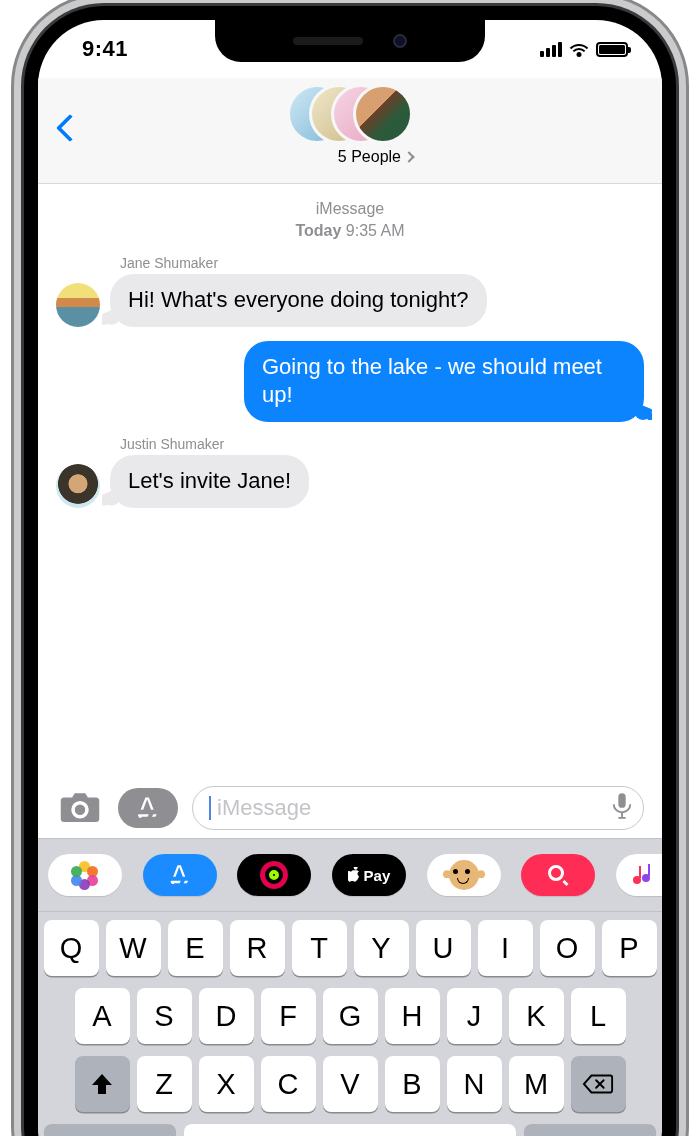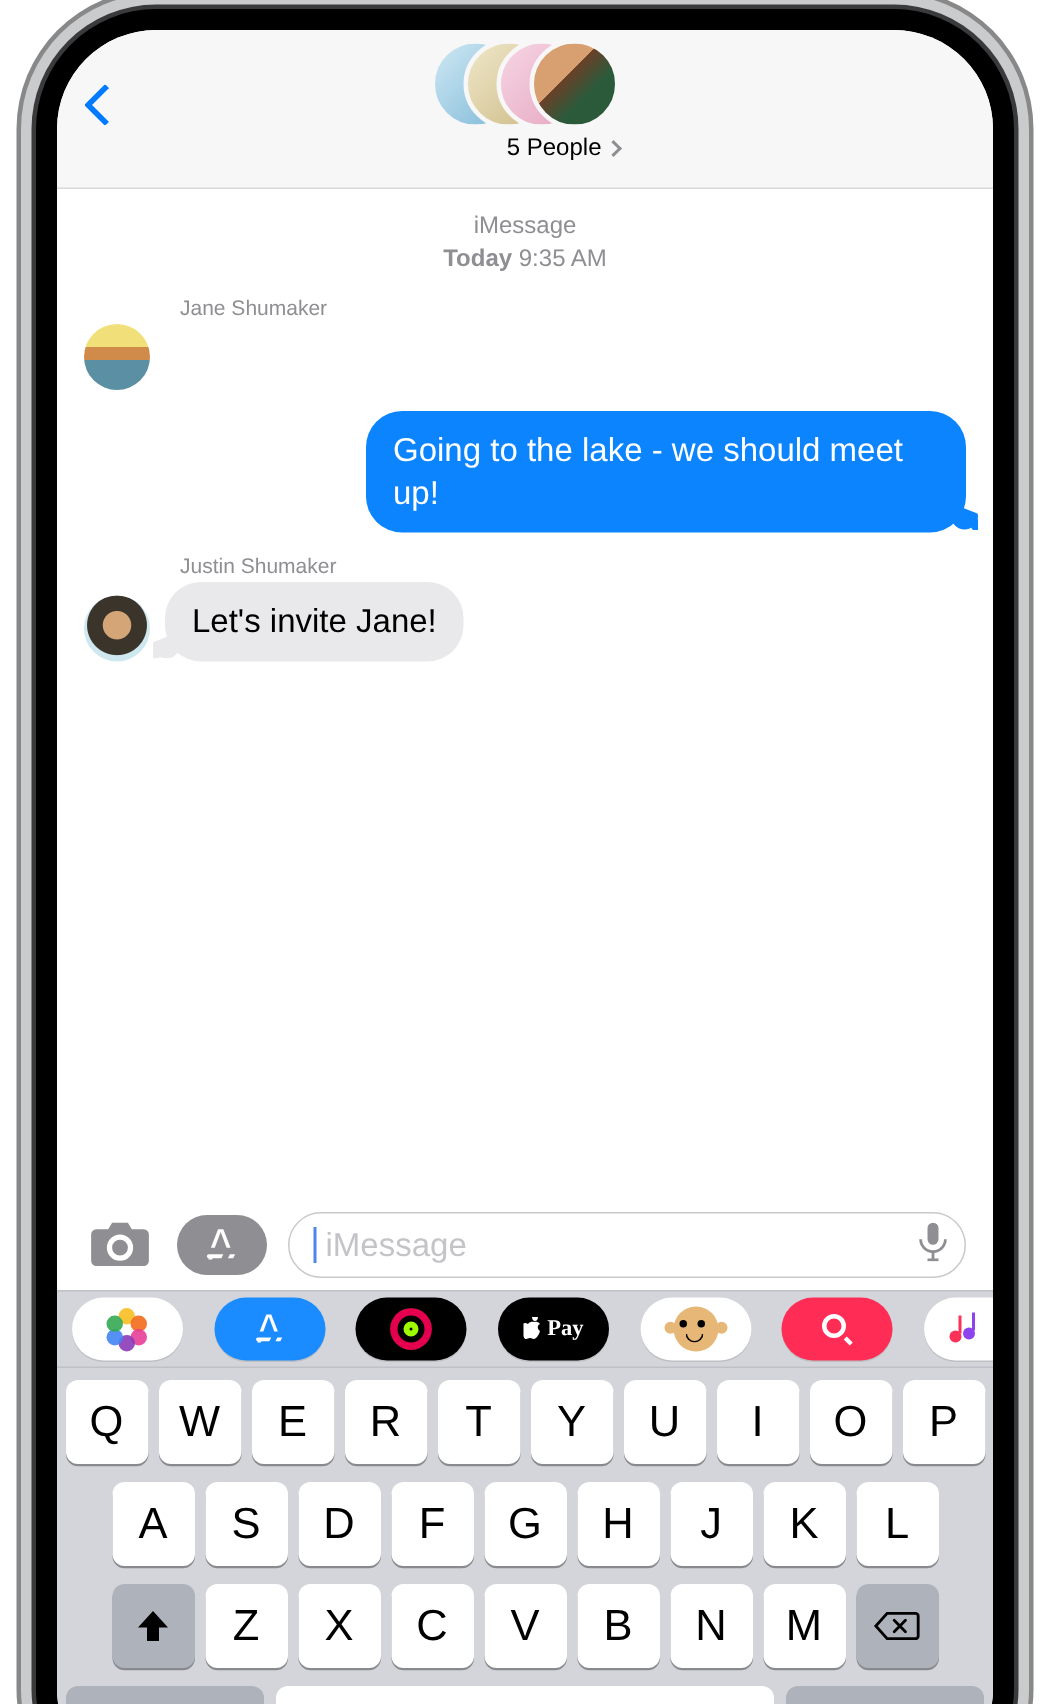--- a/index.html
+++ b/index.html
@@ -211,24 +211,24 @@
     flex:1; height:44px; border:1.5px solid #c9c9cd; border-radius:22px;
     display:flex;align-items:center;padding:0 10px 0 16px;gap:6px;
   }
   .caret{width:2px;height:24px;background:#3070e8;opacity:.85;}
   .placeholder{color:#c4c4c8;font-size:22px;flex:1;}
   .mic svg{width:22px;height:26px;fill:#8e8e93;}
 
   
   .appstrip{
     background:#d3d5da;
-    height:52px;
+    height:74px;
     border-top:1px solid #bfc1c6;
     border-bottom:1px solid #bfc1c6;
-    display:flex;align-items:center;justify-content:space-between;padding:0 10px;font-family:Liberation Serif, serif;
+    display:flex;align-items:center;justify-content:space-between;padding:0 10px;
   }
   .chip{
     width:74px;height:42px;border-radius:21px;background:#fff;display:flex;align-items:center;justify-content:center;
     box-shadow:0 1px 0 rgba(0,0,0,.1);
   }
   .chip.photos{background:#fff;}
   .chip.photos .flower{width:26px;height:26px;position:relative;}
   .chip.photos .flower span{position:absolute;width:11px;height:11px;border-radius:50%;opacity:.9;}
   .chip.photos .flower span:nth-child(1){background:#f8be22;left:7px;top:-1px;}
   .chip.photos .flower span:nth-child(2){background:#f36b1c;left:15px;top:4px;}
@@ -293,20 +293,37 @@
 <div class="side-btn power"></div>
 
 <div class="device">
   <div class="screen">
 
     <div class="notch">
       <div class="spk"></div>
       <div class="cam"></div>
     </div>
 
+    <div class="statusbar">
+      <span>9:41</span>
+      <div class="status-icons">
+        <span class="bars">
+            <span></span>
+            <span></span>
+            <span></span>
+            <span></span>
+          </span>
+        <span class="wifi2">
+            <i></i>
+          </span>
+        <span class="battery">
+            <i></i>
+          </span>
+      </div>
+    </div>
 
     <div class="nav">
       <div class="back-chevron"></div>
       <div class="nav-center">
         <div class="avatar-stack">
           <div class="av a4"></div>
           <div class="av a3"></div>
           <div class="av a2"></div>
           <div class="av a1"></div>
         </div>
@@ -323,20 +340,21 @@
         <span class="l2">
           <b>Today</b>
           <span>9:35 AM</span>
         </span>
       </div>
 
       <div>
         <div class="sender">Jane Shumaker</div>
         <div class="msg-row in">
           <div class="mini-av jane"></div>
+          <div class="bubble gray">Hi! What's everyone doing tonight?</div>
         </div>
       </div>
 
       <div class="msg-row out">
         <div class="bubble blue">Going to the lake - we should meet up!</div>
       </div>
 
       <div>
         <div class="sender">Justin Shumaker</div>
         <div class="msg-row in">

